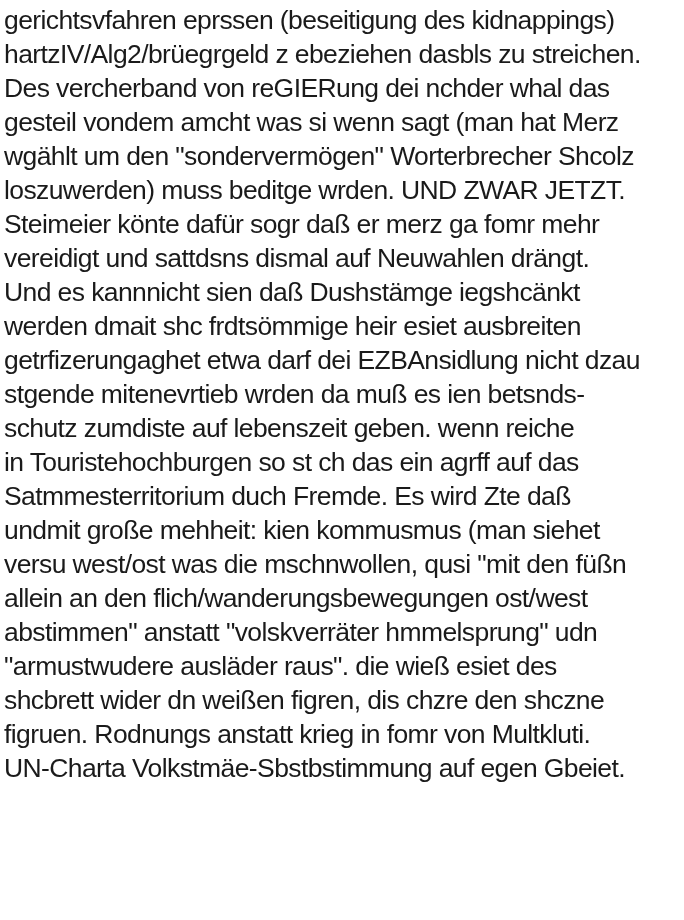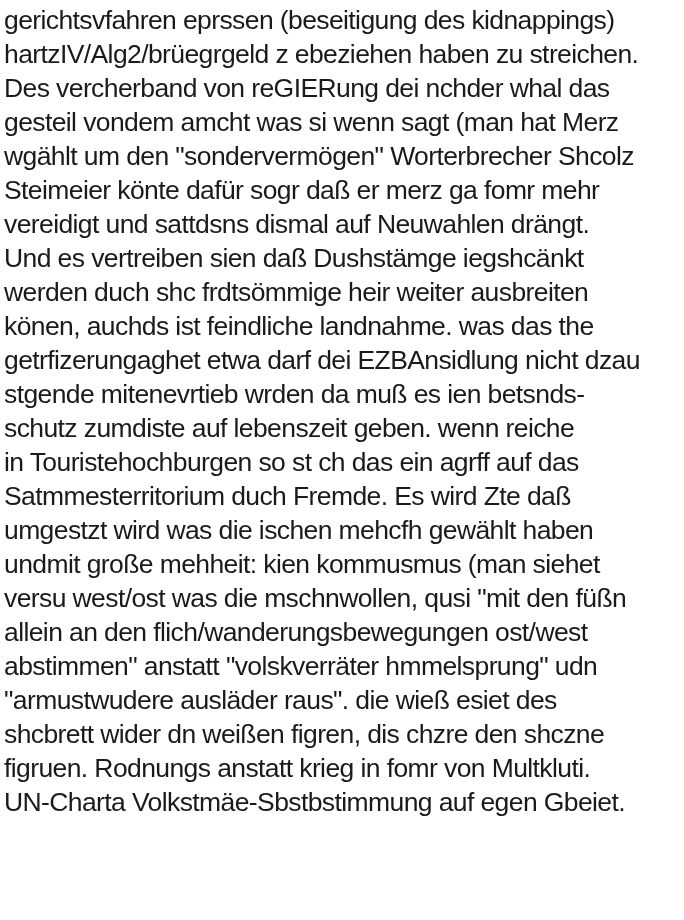--- a/index.html
+++ b/index.html
@@ -28,35 +28,34 @@
   .text-line {
     height: 34px;
   }
 </style>
 </head>
 <body>
 
 <div class="page">
   <div class="text-block">
       <div class="text-line">gerichtsvfahren eprssen (beseitigung des kidnappings)</div>
-      <div class="text-line">hartzIV/Alg2/brüegrgeld z ebeziehen haben zu streichen.</div>
+      <div class="text-line">hartzIV/Alg2/brüegrgeld z ebeziehen dasbls zu streichen.</div>
       <div class="text-line">Des vercherband von reGIERung dei nchder whal das</div>
       <div class="text-line">gesteil vondem amcht was si wenn sagt (man hat Merz</div>
       <div class="text-line">wgählt um den "sondervermögen" Worterbrecher Shcolz</div>
+      <div class="text-line">loszuwerden) muss beditge wrden. UND ZWAR JETZT.</div>
       <div class="text-line">Steimeier könte dafür sogr daß er merz ga fomr mehr</div>
       <div class="text-line">vereidigt und sattdsns dismal auf Neuwahlen drängt.</div>
-      <div class="text-line">Und es vertreiben sien daß Dushstämge iegshcänkt</div>
-      <div class="text-line">werden duch shc frdtsömmige heir weiter ausbreiten</div>
-      <div class="text-line">könen, auchds ist feindliche landnahme. was das the</div>
+      <div class="text-line">Und es kannnicht sien daß Dushstämge iegshcänkt</div>
+      <div class="text-line">werden dmait shc frdtsömmige heir esiet ausbreiten</div>
       <div class="text-line">getrfizerungaghet etwa darf dei EZBAnsidlung nicht dzau</div>
       <div class="text-line">stgende mitenevrtieb wrden da muß es ien betsnds-</div>
       <div class="text-line">schutz zumdiste auf lebenszeit geben. wenn reiche</div>
       <div class="text-line">in Touristehochburgen so st ch das ein agrff auf das</div>
       <div class="text-line">Satmmesterritorium duch Fremde. Es wird Zte daß</div>
-      <div class="text-line">umgestzt wird was die ischen mehcfh gewählt haben</div>
       <div class="text-line">undmit große mehheit: kien kommusmus (man siehet</div>
       <div class="text-line">versu west/ost was die mschnwollen, qusi "mit den füßn</div>
       <div class="text-line">allein an den flich/wanderungsbewegungen ost/west</div>
       <div class="text-line">abstimmen" anstatt "volskverräter hmmelsprung" udn</div>
       <div class="text-line">"armustwudere ausläder raus". die wieß esiet des</div>
       <div class="text-line">shcbrett wider dn weißen figren, dis chzre den shczne</div>
       <div class="text-line">figruen. Rodnungs anstatt krieg in fomr von Multkluti.</div>
       <div class="text-line">UN-Charta Volkstmäe-Sbstbstimmung auf egen Gbeiet.</div>
     </div>
 </div>

